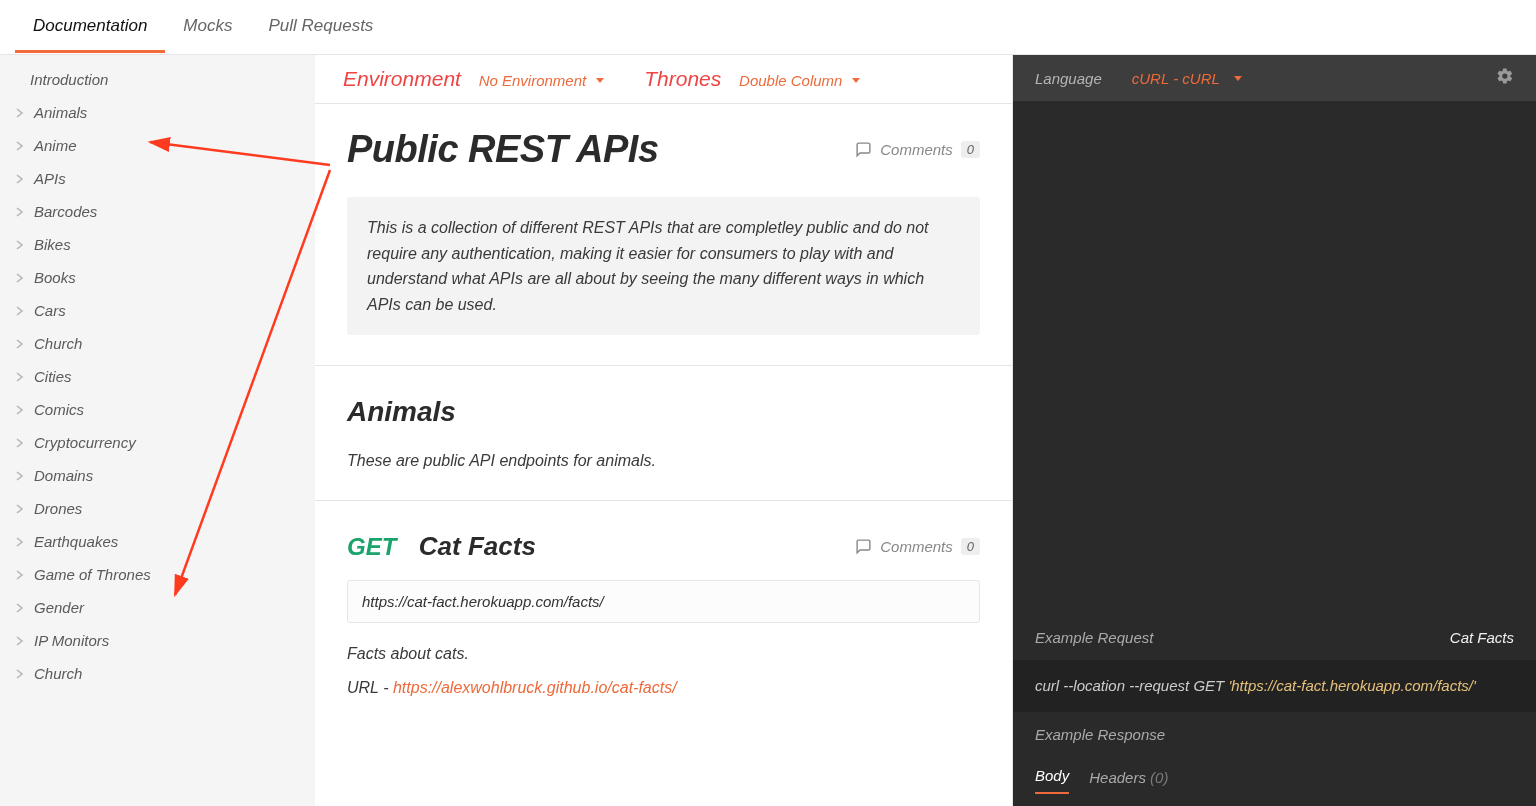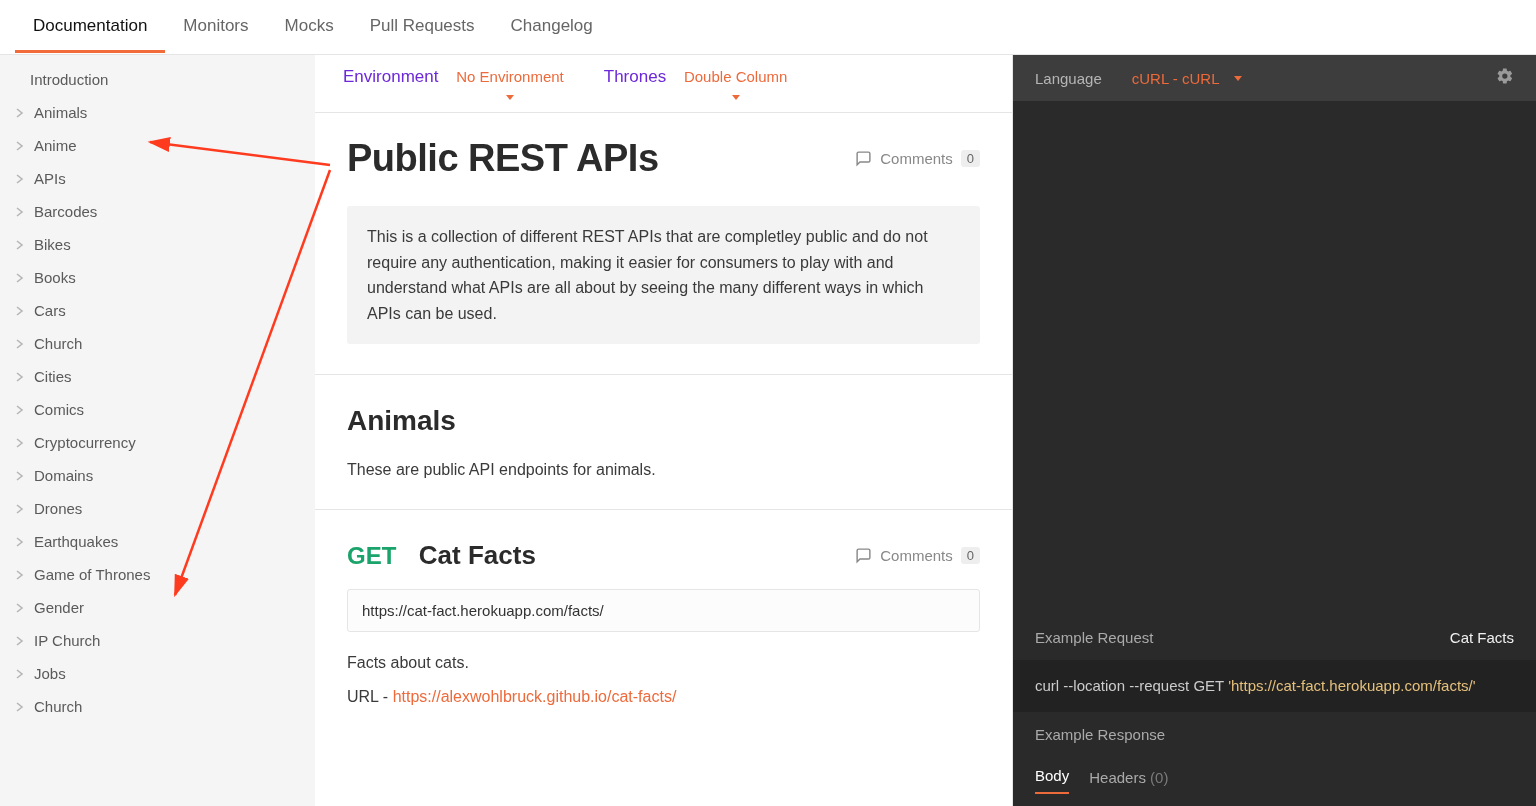--- a/index.html
+++ b/index.html
@@ -12,36 +12,36 @@
     --bg:#ffffff;
     --side:#f5f5f5;
     --dark:#2a2a2a;
     --dark2:#1e1e1e;
     --dark3:#3a3a3a;
     --green:#1aa36a;
     --yellow:#e5c07b;
   }
   *{box-sizing:border-box;font-family:-apple-system,BlinkMacSystemFont,"Segoe UI",Helvetica,Arial,sans-serif;}
   body{margin:0;background:var(--bg);color:var(--text);width:1536px;height:806px;overflow:hidden;}
-  .app{display:grid;grid-template-columns:315px 698px 523px;grid-template-rows:55px 751px;height:806px;}
+  .app{display:grid;grid-template-columns:315px 698px 523px;grid-template-rows:55px 751px;height:806px;font-style:italic;}
   
   .tabs{grid-column:1/4;grid-row:1;display:flex;align-items:center;border-bottom:1px solid var(--border);padding-left:15px;}
   .tab{padding:14px 18px 14px;font-size:17px;color:#666;cursor:pointer;border-bottom:3px solid transparent;}
   .tab.active{color:#111;border-bottom-color:var(--orange);font-weight:500;}
   
   .sidebar{grid-column:1;grid-row:2;background:var(--side);overflow:auto;padding-top:8px;}
   .side-item{display:flex;align-items:center;gap:10px;padding:8px 16px;color:#5a5a5a;font-size:15px;cursor:pointer;}
   .side-item .chev{width:8px;color:#b6b6b6;}
   .side-item.intro{padding-left:30px;}
   .chev svg{display:block;}
   
   .main{grid-column:2;grid-row:2;overflow:auto;border-right:1px solid var(--border);}
   .toolbar{display:flex;align-items:center;gap:40px;padding:12px 28px;border-bottom:1px solid var(--border);}
-  .tool-label{color:#6d28d9;font-size:17px;}
-  .tool-select{display:inline-flex;align-items:center;gap:10px;color:var(--orange2);font-size:15px;cursor:pointer;flex-direction:column;}
+  .tool-label{color:#ef4444;font-size:21px;}
+  .tool-select{display:inline-flex;align-items:center;gap:10px;color:var(--orange2);font-size:15px;cursor:pointer;}
   .caret-d{width:0;height:0;border-left:4px solid transparent;border-right:4px solid transparent;border-top:5px solid var(--orange2);}
   .content{padding:24px 32px 40px;}
   .h1-row{display:flex;align-items:center;justify-content:space-between;margin-bottom:26px;}
   h1{font-size:38px;font-weight:800;letter-spacing:-0.5px;margin:0;}
   .comments{display:flex;align-items:center;gap:8px;color:#888;font-size:15px;}
   .comments .icon svg{display:block;}
   .badge{background:#eee;color:#666;border-radius:3px;padding:1px 6px;font-size:13px;}
   .block{background:#f3f3f3;border-radius:3px;padding:18px 20px;color:#3a3a3a;font-size:16px;line-height:1.6;}
   hr.sep{border:0;border-top:1px solid var(--border);margin:30px -32px;}
   h2{font-size:28px;font-weight:800;margin:0 0 24px;}
@@ -71,24 +71,22 @@
   
   .annot{position:absolute;pointer-events:none;}
 </style>
 </head>
 <body>
 
 <div class="app">
 
   <div class="tabs">
     <div class="tab active">Documentation</div>
-    <div class="tab">Monitors</div>
     <div class="tab">Mocks</div>
     <div class="tab">Pull Requests</div>
-    <div class="tab">Changelog</div>
   </div>
 
   <div class="sidebar">
     <div class="side-item intro">
       <span>Introduction</span>
     </div>
 
     <div id="sidebar-list">
         <div class="side-item">
           <span class="chev">
@@ -217,29 +215,21 @@
             </svg>
           </span>
           <span>Gender</span>
         </div>
         <div class="side-item">
           <span class="chev">
             <svg width="8" height="10" viewBox="0 0 8 10">
               <path d="M1 1 L6 5 L1 9" fill="none" stroke="#b6b6b6" stroke-width="1.6"></path>
             </svg>
           </span>
-          <span>IP Church</span>
-        </div>
-        <div class="side-item">
-          <span class="chev">
-            <svg width="8" height="10" viewBox="0 0 8 10">
-              <path d="M1 1 L6 5 L1 9" fill="none" stroke="#b6b6b6" stroke-width="1.6"></path>
-            </svg>
-          </span>
-          <span>Jobs</span>
+          <span>IP Monitors</span>
         </div>
         <div class="side-item">
           <span class="chev">
             <svg width="8" height="10" viewBox="0 0 8 10">
               <path d="M1 1 L6 5 L1 9" fill="none" stroke="#b6b6b6" stroke-width="1.6"></path>
             </svg>
           </span>
           <span>Church</span>
         </div>
       </div>

